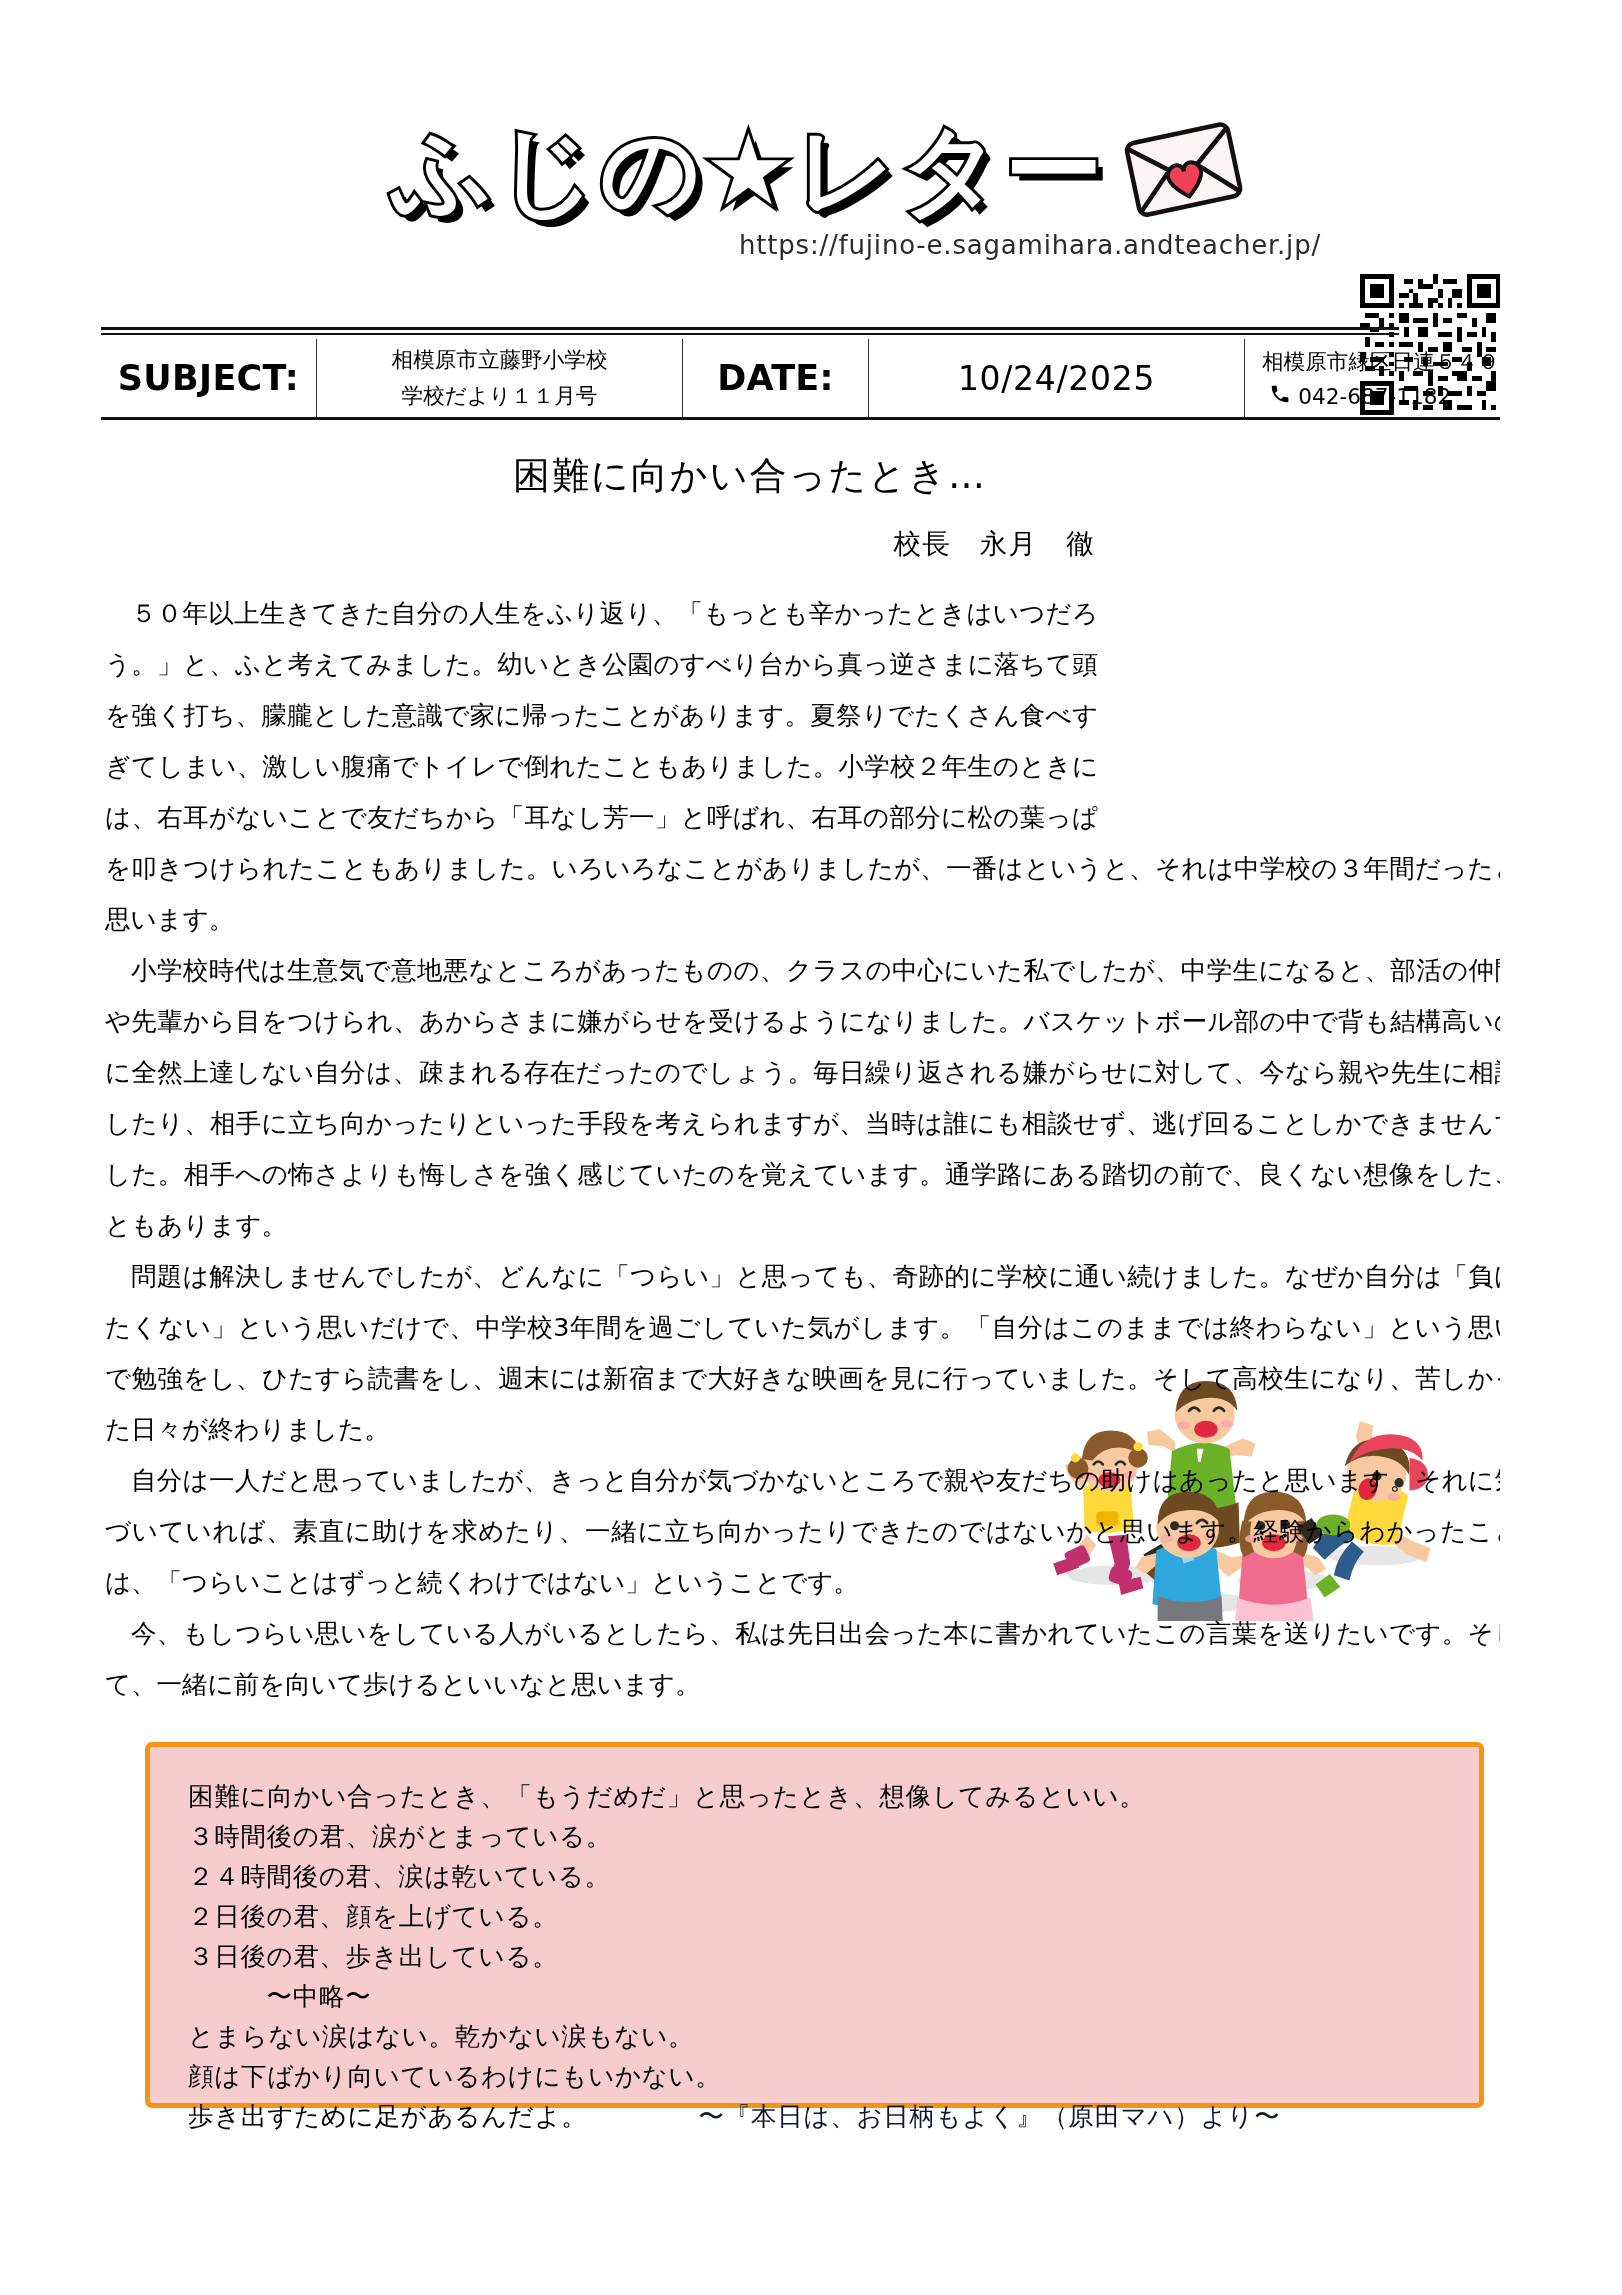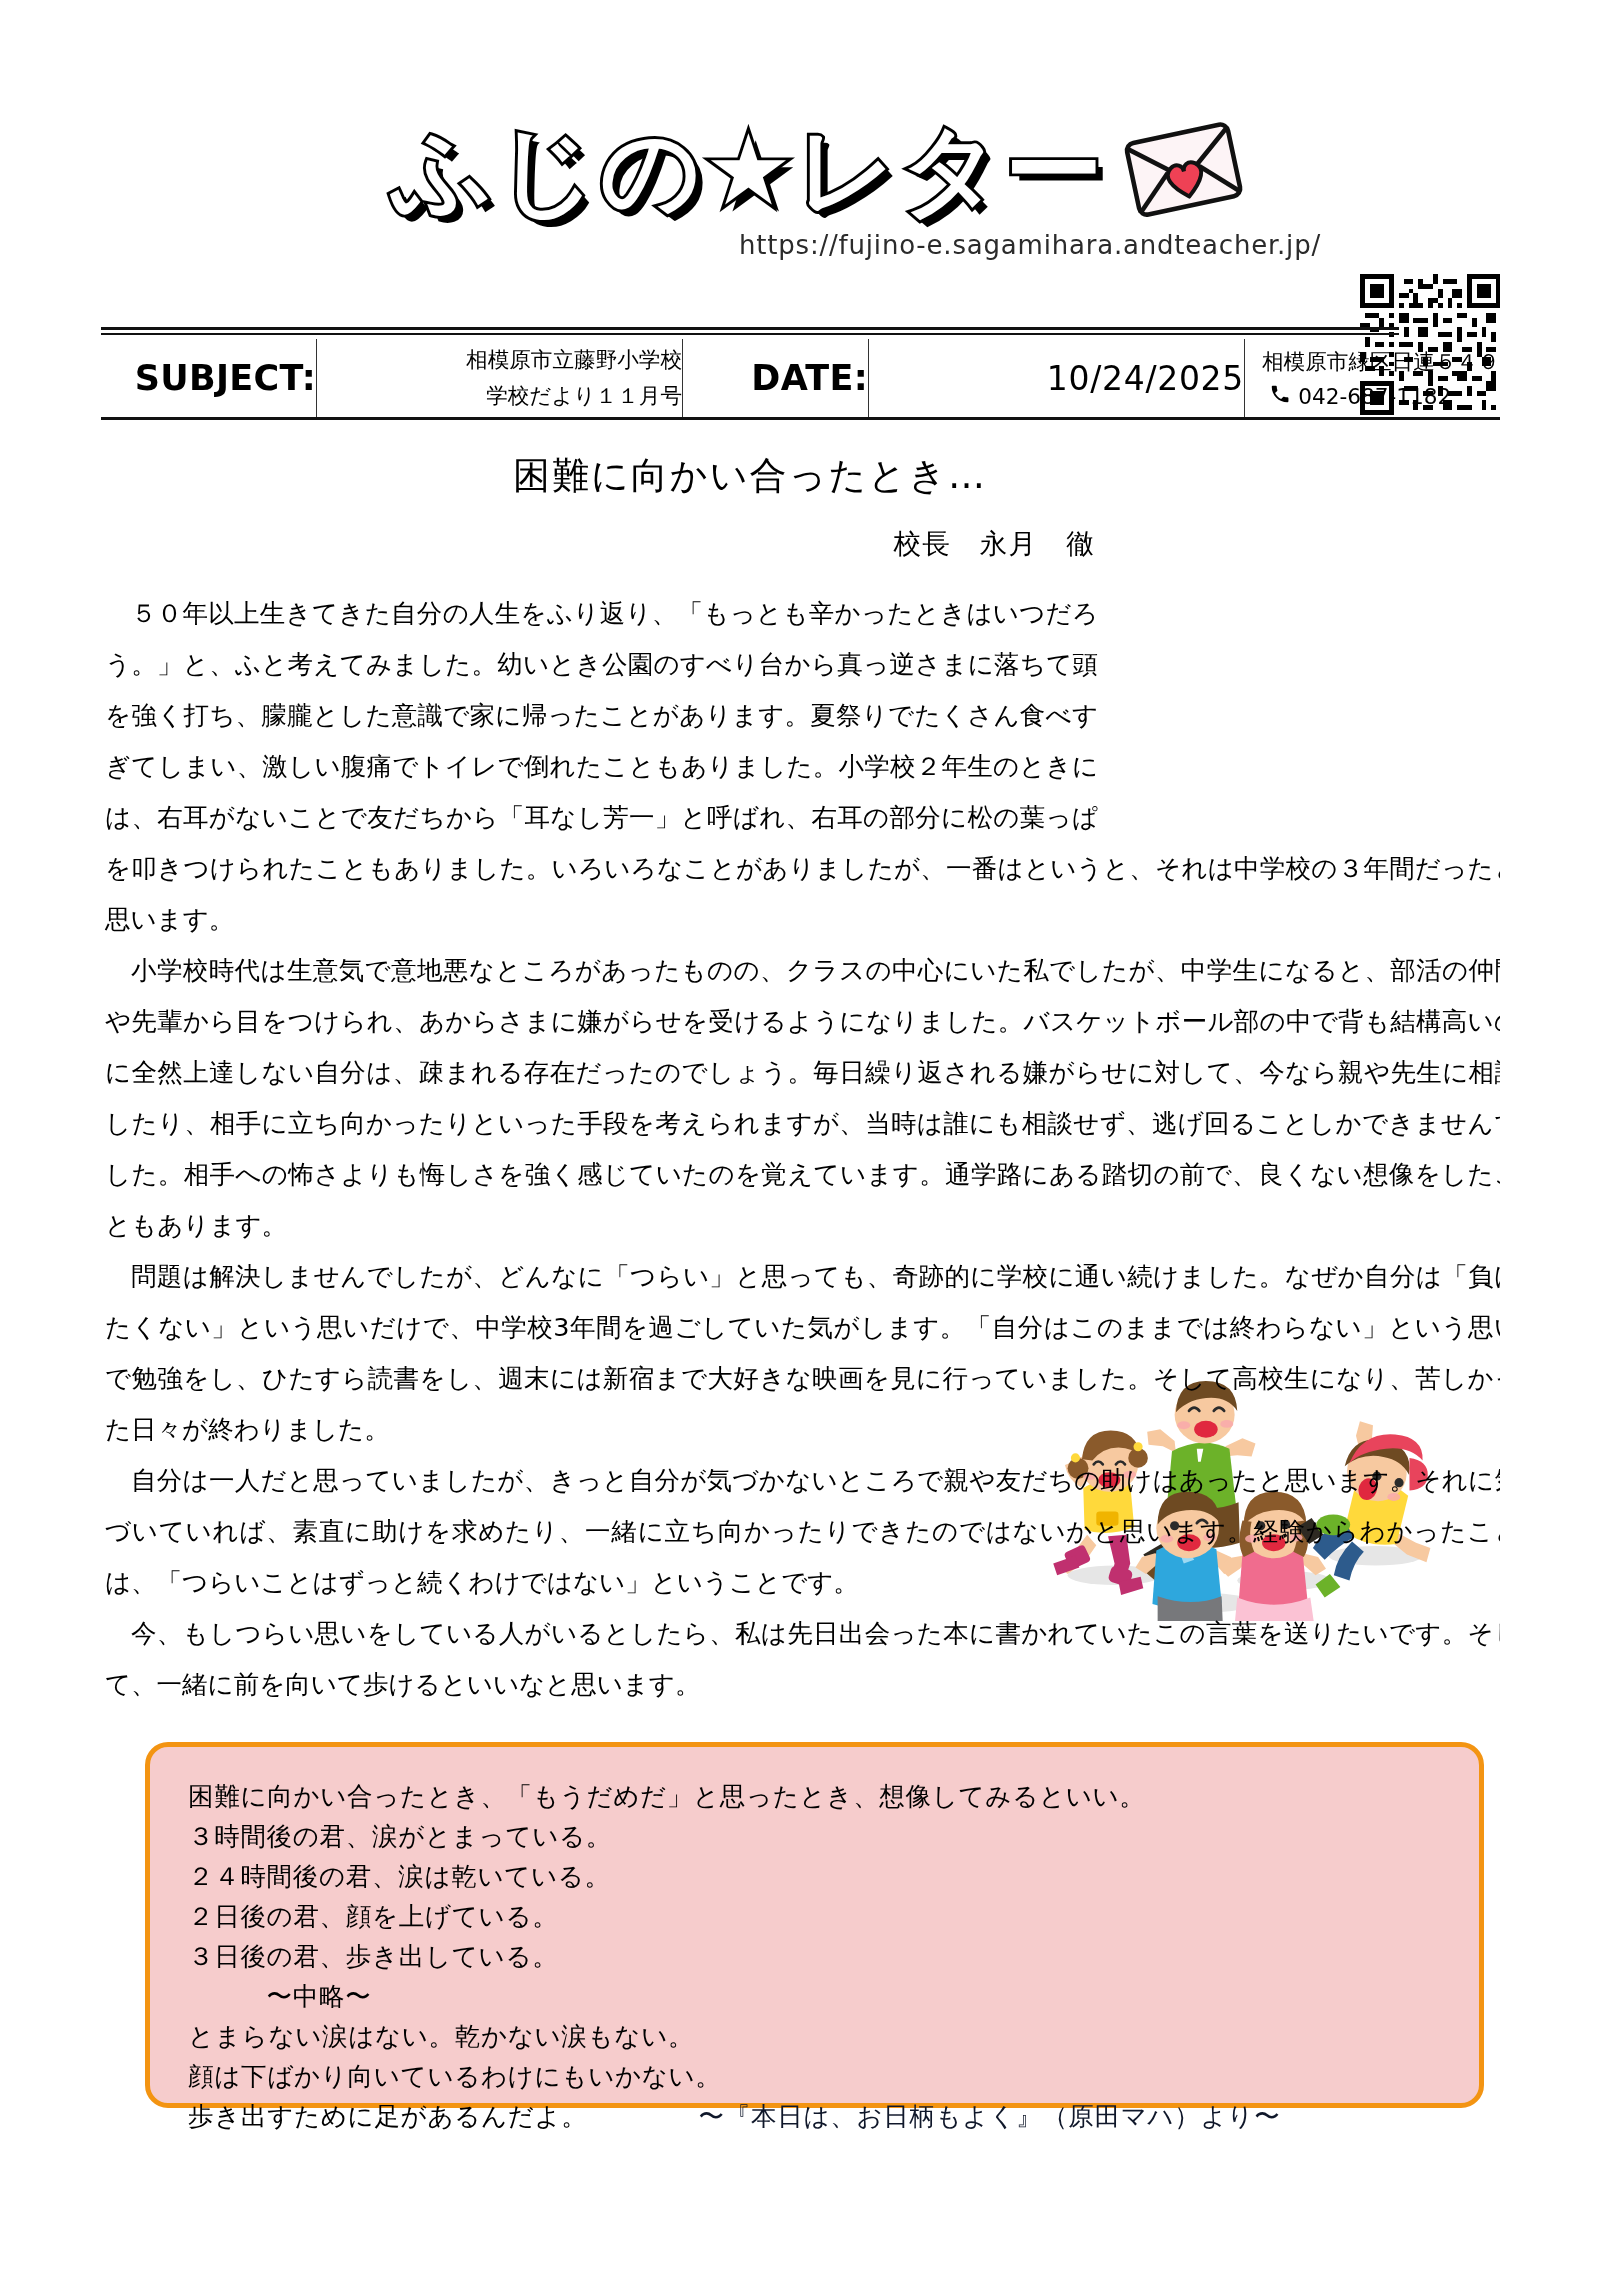--- a/index.html
+++ b/index.html
@@ -86,21 +86,21 @@
     top: 339px;
     width: 1420px;
     height: 81px;
     display: flex;
     border-bottom: 3.3px solid #111;
     box-sizing: border-box;
   }
   .meta-cell {
     display: flex;
     flex-direction: column;
-    align-items: flex-end;
+    align-items: center;
     justify-content: center;
     border-right: 1.3px solid #333;
     box-sizing: border-box;
     text-align: center;
   }
   .meta-cell:last-child { border-right: none; }
   .c-subject-label { width: 216px; }
   .c-subject-value { width: 366px; }
   .c-date-label   { width: 186px; }
   .c-date-value   { width: 376px; }
@@ -199,21 +199,21 @@
 
   
   .quote-box {
     position: absolute;
     left: 145px;
     top: 1742px;
     width: 1339px;
     height: 366px;
     background: #f6cccc;
     border: 5.9px solid #f39412;
-    border-radius: 23px;
+    border-radius: 7px;
     box-sizing: border-box;
     padding: 29px 0 0 38px;
   }
   .quote-line {
     font-family: "DejaVu Sans", sans-serif;
     font-size: 25.5px;
     line-height: 40px;
     color: #000;
     letter-spacing: 0.7px;
     white-space: pre;

